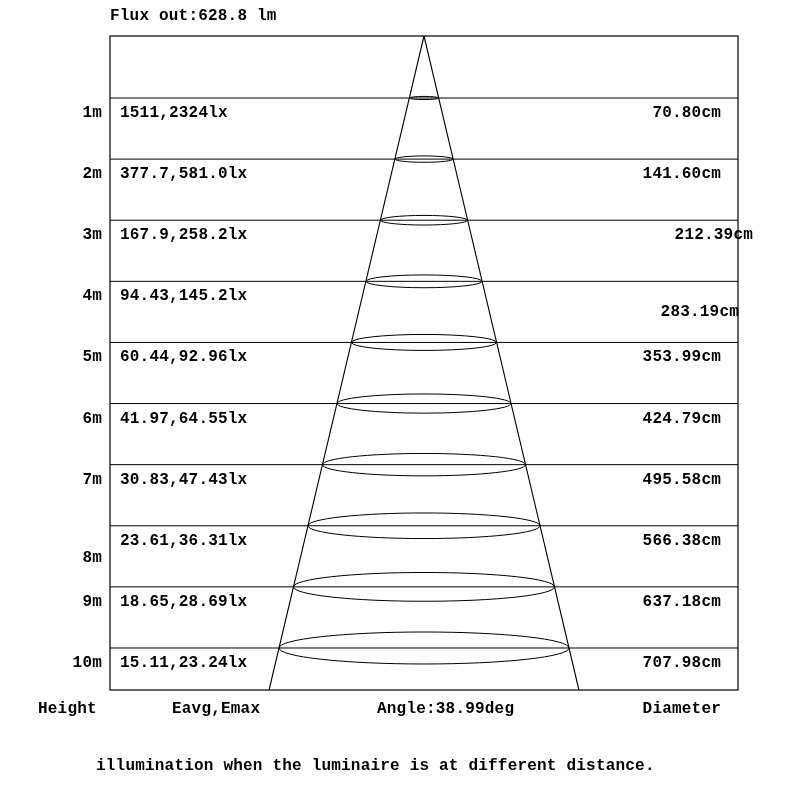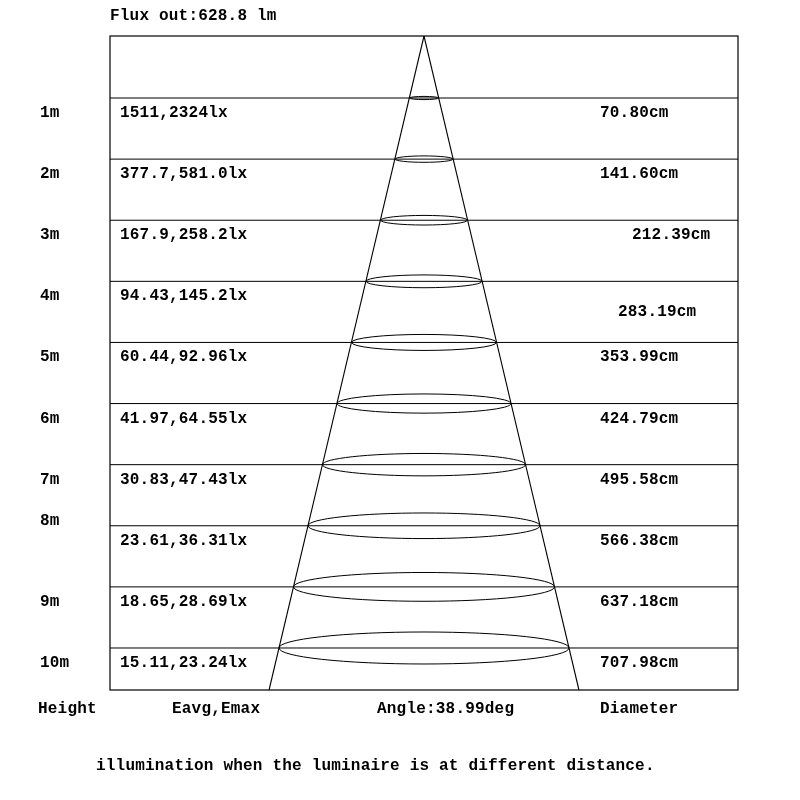--- a/index.html
+++ b/index.html
@@ -5,23 +5,23 @@
   html, body { margin:0; padding:0; background:#ffffff; }
   .stage {
     position:relative; width:800px; height:800px; overflow:hidden;
     background:#ffffff; color:#000000;
     font-family:"Liberation Mono","DejaVu Sans Mono",monospace;
     font-weight:bold; font-size:16px; letter-spacing:0.2px;
   }
   .abs { position:absolute; white-space:pre; line-height:18px; }
   .title { left:110px; top:7px; }
   svg.diagram { position:absolute; left:0; top:0; }
-  .height-label { width:62px; text-align:left; }
+  .height-label { width:62px; text-align:right; }
   .lux-label { text-align:left; }
-  .dia-label { width:121px; }
+  .dia-label { width:121px; text-align:right; }
   .footer-label { top:700px; }
   .note-line { }
 </style>
 </head>
 <body>
 
 <div class="stage">
   <div class="abs title">Flux out:628.8 lm</div>
 
   <svg class="diagram" id="diagram-svg" width="800" height="800">
@@ -65,21 +65,21 @@
       <div class="abs dia-label" style="left: 618px; top: 287.33px; margin-top: 16px;">283.19cm</div>
       <div class="abs height-label" style="left: 40px; top: 348.44px;">5m</div>
       <div class="abs lux-label" style="left: 120px; top: 348.44px;">60.44,92.96lx</div>
       <div class="abs dia-label" style="left: 600px; top: 348.44px;">353.99cm</div>
       <div class="abs height-label" style="left: 40px; top: 409.55px;">6m</div>
       <div class="abs lux-label" style="left: 120px; top: 409.55px;">41.97,64.55lx</div>
       <div class="abs dia-label" style="left: 600px; top: 409.55px;">424.79cm</div>
       <div class="abs height-label" style="left: 40px; top: 470.66px;">7m</div>
       <div class="abs lux-label" style="left: 120px; top: 470.66px;">30.83,47.43lx</div>
       <div class="abs dia-label" style="left: 600px; top: 470.66px;">495.58cm</div>
-      <div class="abs height-label" style="left: 40px; top: 512px;">8m</div>
+      <div class="abs height-label" style="left: 40px; top: 549px;">8m</div>
       <div class="abs lux-label" style="left: 120px; top: 531.77px;">23.61,36.31lx</div>
       <div class="abs dia-label" style="left: 600px; top: 531.77px;">566.38cm</div>
       <div class="abs height-label" style="left: 40px; top: 592.88px;">9m</div>
       <div class="abs lux-label" style="left: 120px; top: 592.88px; text-align: center;">18.65,28.69lx</div>
       <div class="abs dia-label" style="left: 600px; top: 592.88px;">637.18cm</div>
       <div class="abs height-label" style="left: 40px; top: 653.99px;">10m</div>
       <div class="abs lux-label" style="left: 120px; top: 653.99px;">15.11,23.24lx</div>
       <div class="abs dia-label" style="left: 600px; top: 653.99px;">707.98cm</div>
     </div>
 

